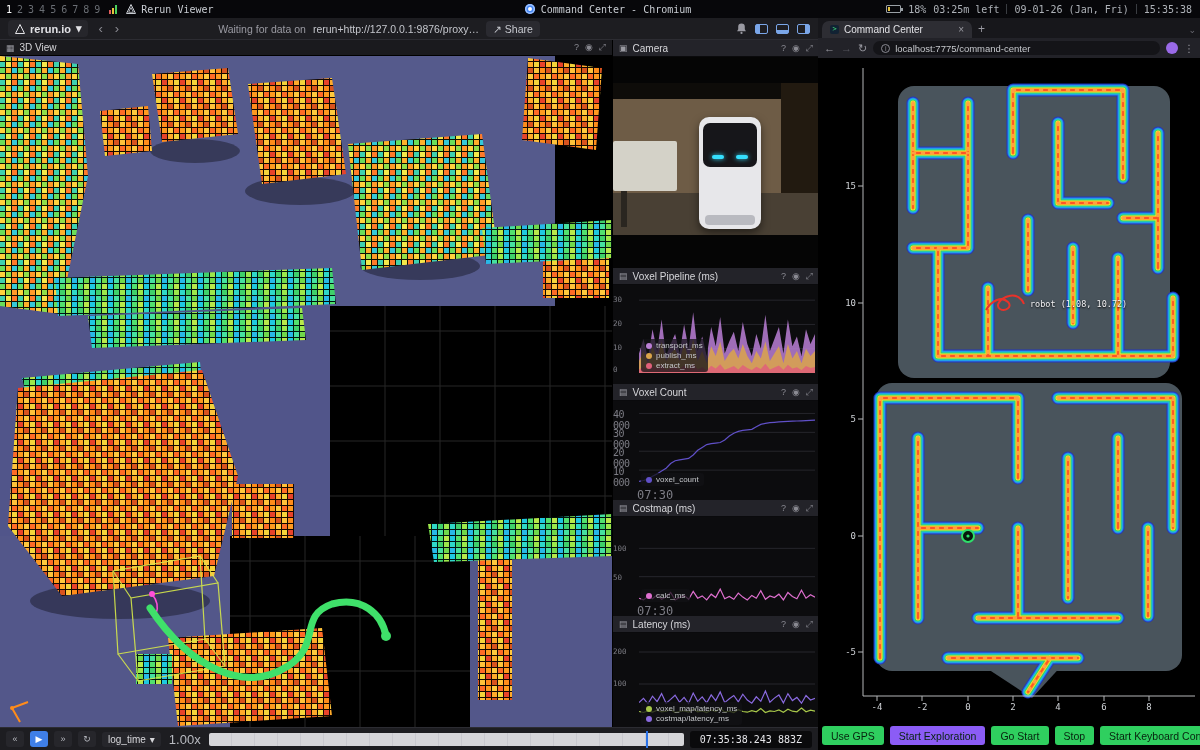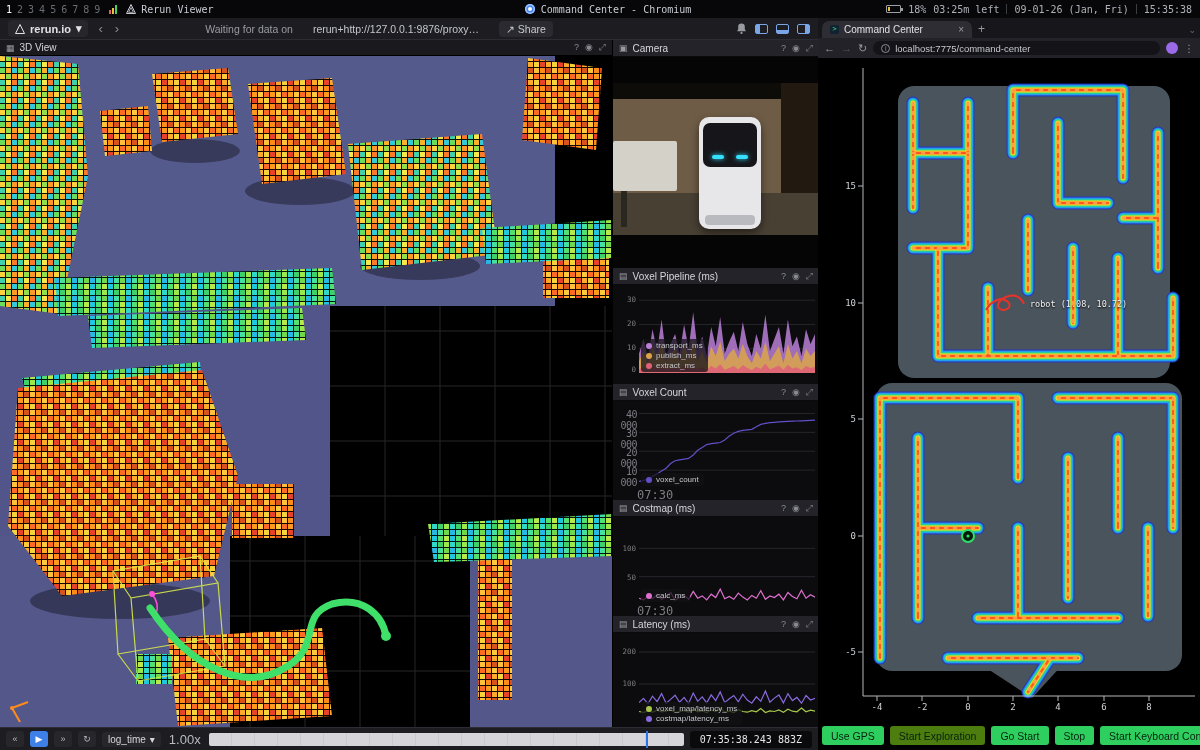--- a/index.html
+++ b/index.html
@@ -25,21 +25,21 @@
   .batt i{position:absolute;left:1px;top:1px;bottom:1px;width:18%;background:#e8c23c}
   .chrom-ic{position:relative;width:10px;height:10px;border-radius:50%;background:#4285f4;box-shadow:inset 0 0 0 1.5px #9ec2ff}
   .chrom-ic:after{content:"";position:absolute;left:3px;top:3px;width:4px;height:4px;border-radius:50%;background:#fff}
   .rr-tri{width:10px;height:10px}
   
   .rerun{position:absolute;left:0;top:18px;width:818px;height:732px;background:#101013}
   .r-topbar{position:absolute;left:0;top:0;width:818px;height:22px;background:#1d1d21;border-bottom:1px solid #2c2c32;
             display:flex;align-items:center;padding:0 8px;gap:8px}
   .brand-chip{display:flex;align-items:center;gap:5px;background:#26262b;border-radius:4px;padding:2px 7px;color:#e2e2e6;font-weight:bold;font-size:11px}
   .navarr{color:#8a8a92;font-size:13px;padding:0 2px}
-  .r-status{position:absolute;left:230px;right:290px;top:0;height:22px;display:flex;align-items:center;justify-content:center;gap:20px;white-space:nowrap;font-size:10.5px}
+  .r-status{position:absolute;left:230px;right:290px;top:0;height:22px;display:flex;align-items:center;justify-content:center;gap:7px;white-space:nowrap;font-size:10.5px}
   .r-status .pre{color:#9a9aa2}.r-status .url{color:#c4c6cc}
   .share-btn{display:flex;align-items:center;gap:3px;color:#c8cad0;background:#2a2a30;border-radius:4px;padding:2px 7px;font-size:10.5px}
   .r-topicons{margin-left:auto;display:flex;align-items:center;gap:8px}
   .ptoggle{width:13px;height:10px;border:1px solid #7aa6e8;border-radius:2px;position:relative}
   .ptoggle i{position:absolute;background:#7aa6e8}
   .ptoggle.l i{left:0;top:0;bottom:0;width:4px}
   .ptoggle.b i{left:0;right:0;bottom:0;height:3px}
   .ptoggle.r i{right:0;top:0;bottom:0;width:4px}
   .bell{fill:#9a9aa2}
   
@@ -48,21 +48,21 @@
   .hicons{margin-left:auto;display:flex;gap:6px;color:#8a8a92;font-size:9px}
   .v3-body{position:absolute;left:0;top:38px;width:612px;height:671px;background:#000}
   .v3-body svg{display:block}
   
   .rcol{position:absolute;left:612px;top:22px;width:206px;height:687px;background:#101013;border-left:1px solid #000}
   .panel{position:absolute;left:0;width:206px;background:#101013;border-bottom:1px solid #000}
   .p-head{height:17px;background:#232329;display:flex;align-items:center;gap:5px;padding:0 6px;font-size:10px;color:#d6d6da;border-bottom:1px solid #0a0a0c}
   .p-ic{color:#9a9aa2;font-size:9px}
   .p-body{position:relative;background:#0c0c0e;overflow:hidden}
   .chart-canvas{position:absolute;left:26px;right:4px;top:3px;bottom:11px}
-  .ytick{position:absolute;left:0;width:23px;text-align:right;font-size:7.5px;color:#7c7c84;font-family:"DejaVu Sans Mono",monospace}
+  .ytick{position:absolute;left:0;width:23px;text-align:left;font-size:7.5px;color:#7c7c84;font-family:"DejaVu Sans Mono",monospace}
   .ytick.wide{width:24px;font-size:10px;letter-spacing:-0.5px}
   .xtick{position:absolute;left:24px;top:87px;font-size:12px;color:#7c7c84;font-family:"DejaVu Sans Mono",monospace}
   .legend{position:absolute;left:28px;display:flex;flex-direction:column;gap:1px;background:rgba(18,18,22,.75);padding:2px 5px;border-radius:3px}
   .lg-row{display:flex;align-items:center;gap:4px;font-size:8px;color:#c4c6ca;white-space:nowrap}
   .dot{width:6px;height:6px;border-radius:50%;flex:none}
   
   .cam-body{height:211px;background:#050505;position:relative}
   .cam-photo{position:absolute;left:0;top:26px;width:206px;height:152px;background:#6e5c46;overflow:hidden}
   .cam-ceil{position:absolute;left:0;top:0;width:100%;height:16px;background:#0e0c09}
   .cam-desk{position:absolute;left:0;top:58px;width:64px;height:50px;background:#d4d2c8;border-radius:2px}
@@ -544,20 +544,20 @@
       <span class="mt xt" style="left:94px">-2</span>
       <span class="mt xt" style="left:140px">0</span>
       <span class="mt xt" style="left:185px">2</span>
       <span class="mt xt" style="left:230px">4</span>
       <span class="mt xt" style="left:276px">6</span>
       <span class="mt xt" style="left:321px">8</span>
       <span class="robot-label">robot (1.08, 10.72)</span>
 
       <div class="btnrow">
         <button class="gbtn" style="background: rgb(47, 207, 95);">Use GPS</button>
-        <button class="gbtn" style="background: #4d7c0f;">Start Exploration</button>
+        <button class="gbtn" style="background: #8b5cf6;">Start Exploration</button>
         <button class="gbtn" style="background: rgb(47, 207, 95);">Go Start</button>
         <button class="gbtn" style="background: rgb(47, 207, 95);">Stop</button>
         <button class="gbtn" style="background: rgb(47, 207, 95);">Start Keyboard Control</button>
       </div>
     </div>
   </section>
 </div>
 
 </body></html>

